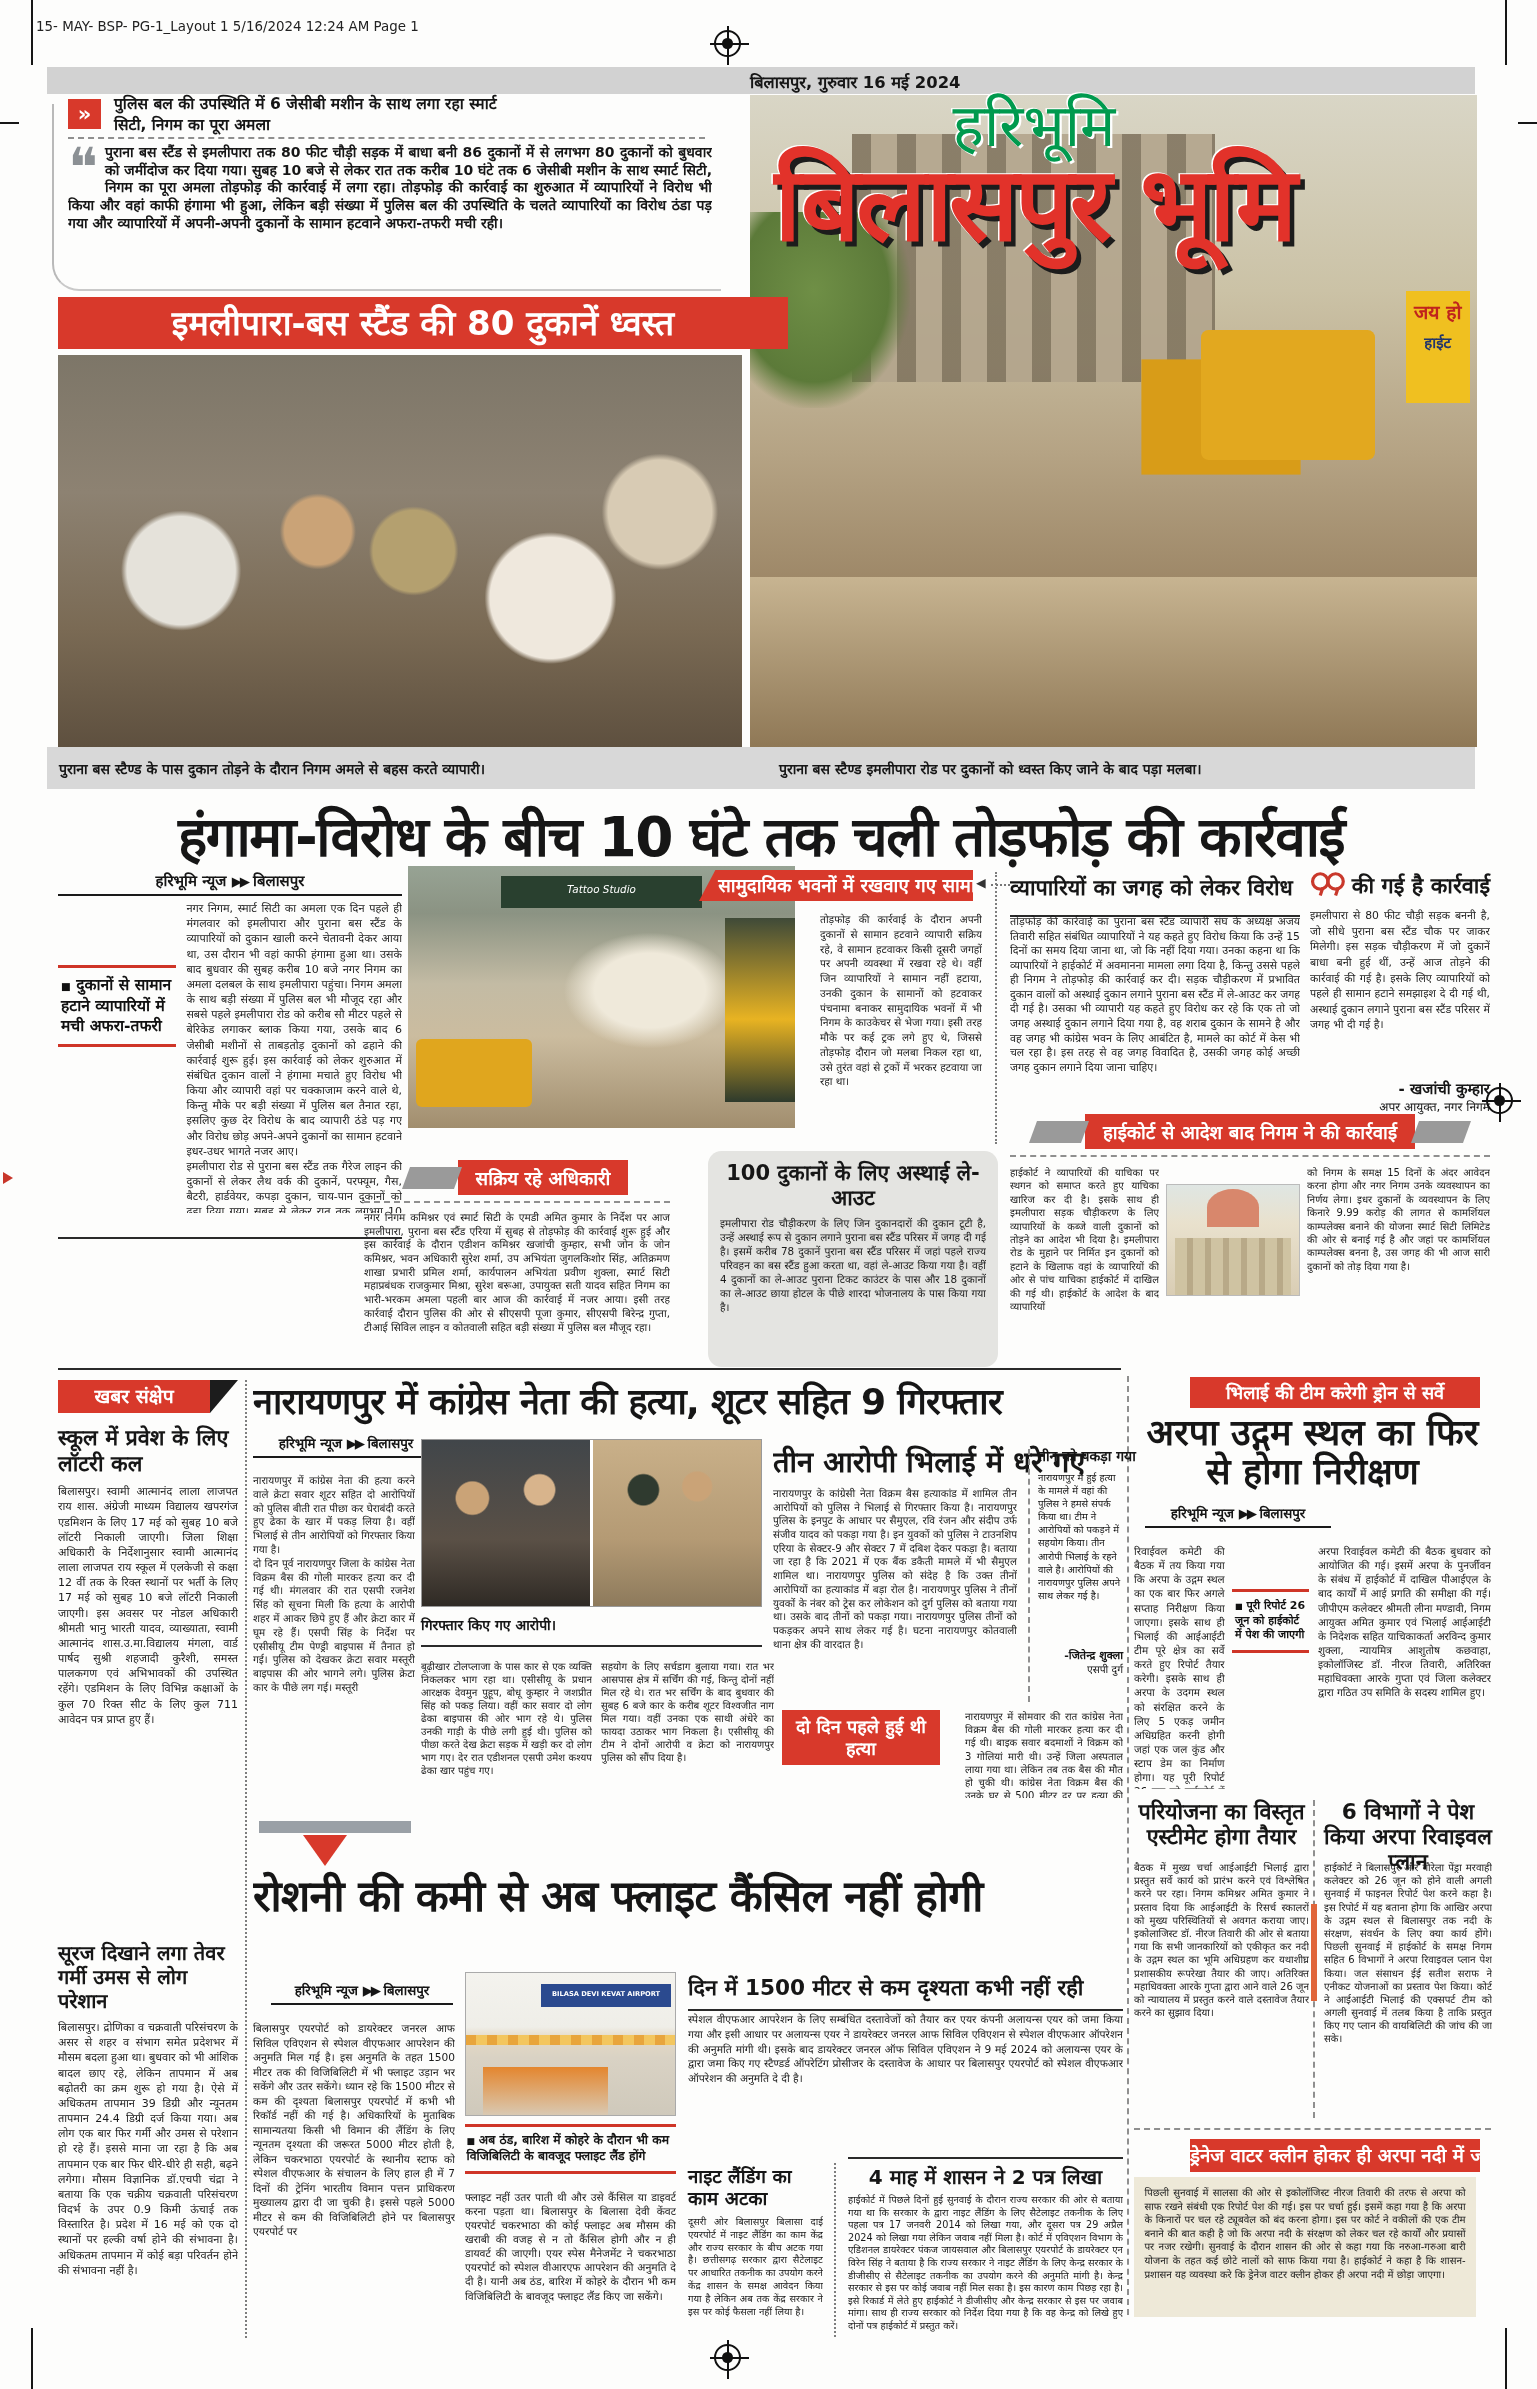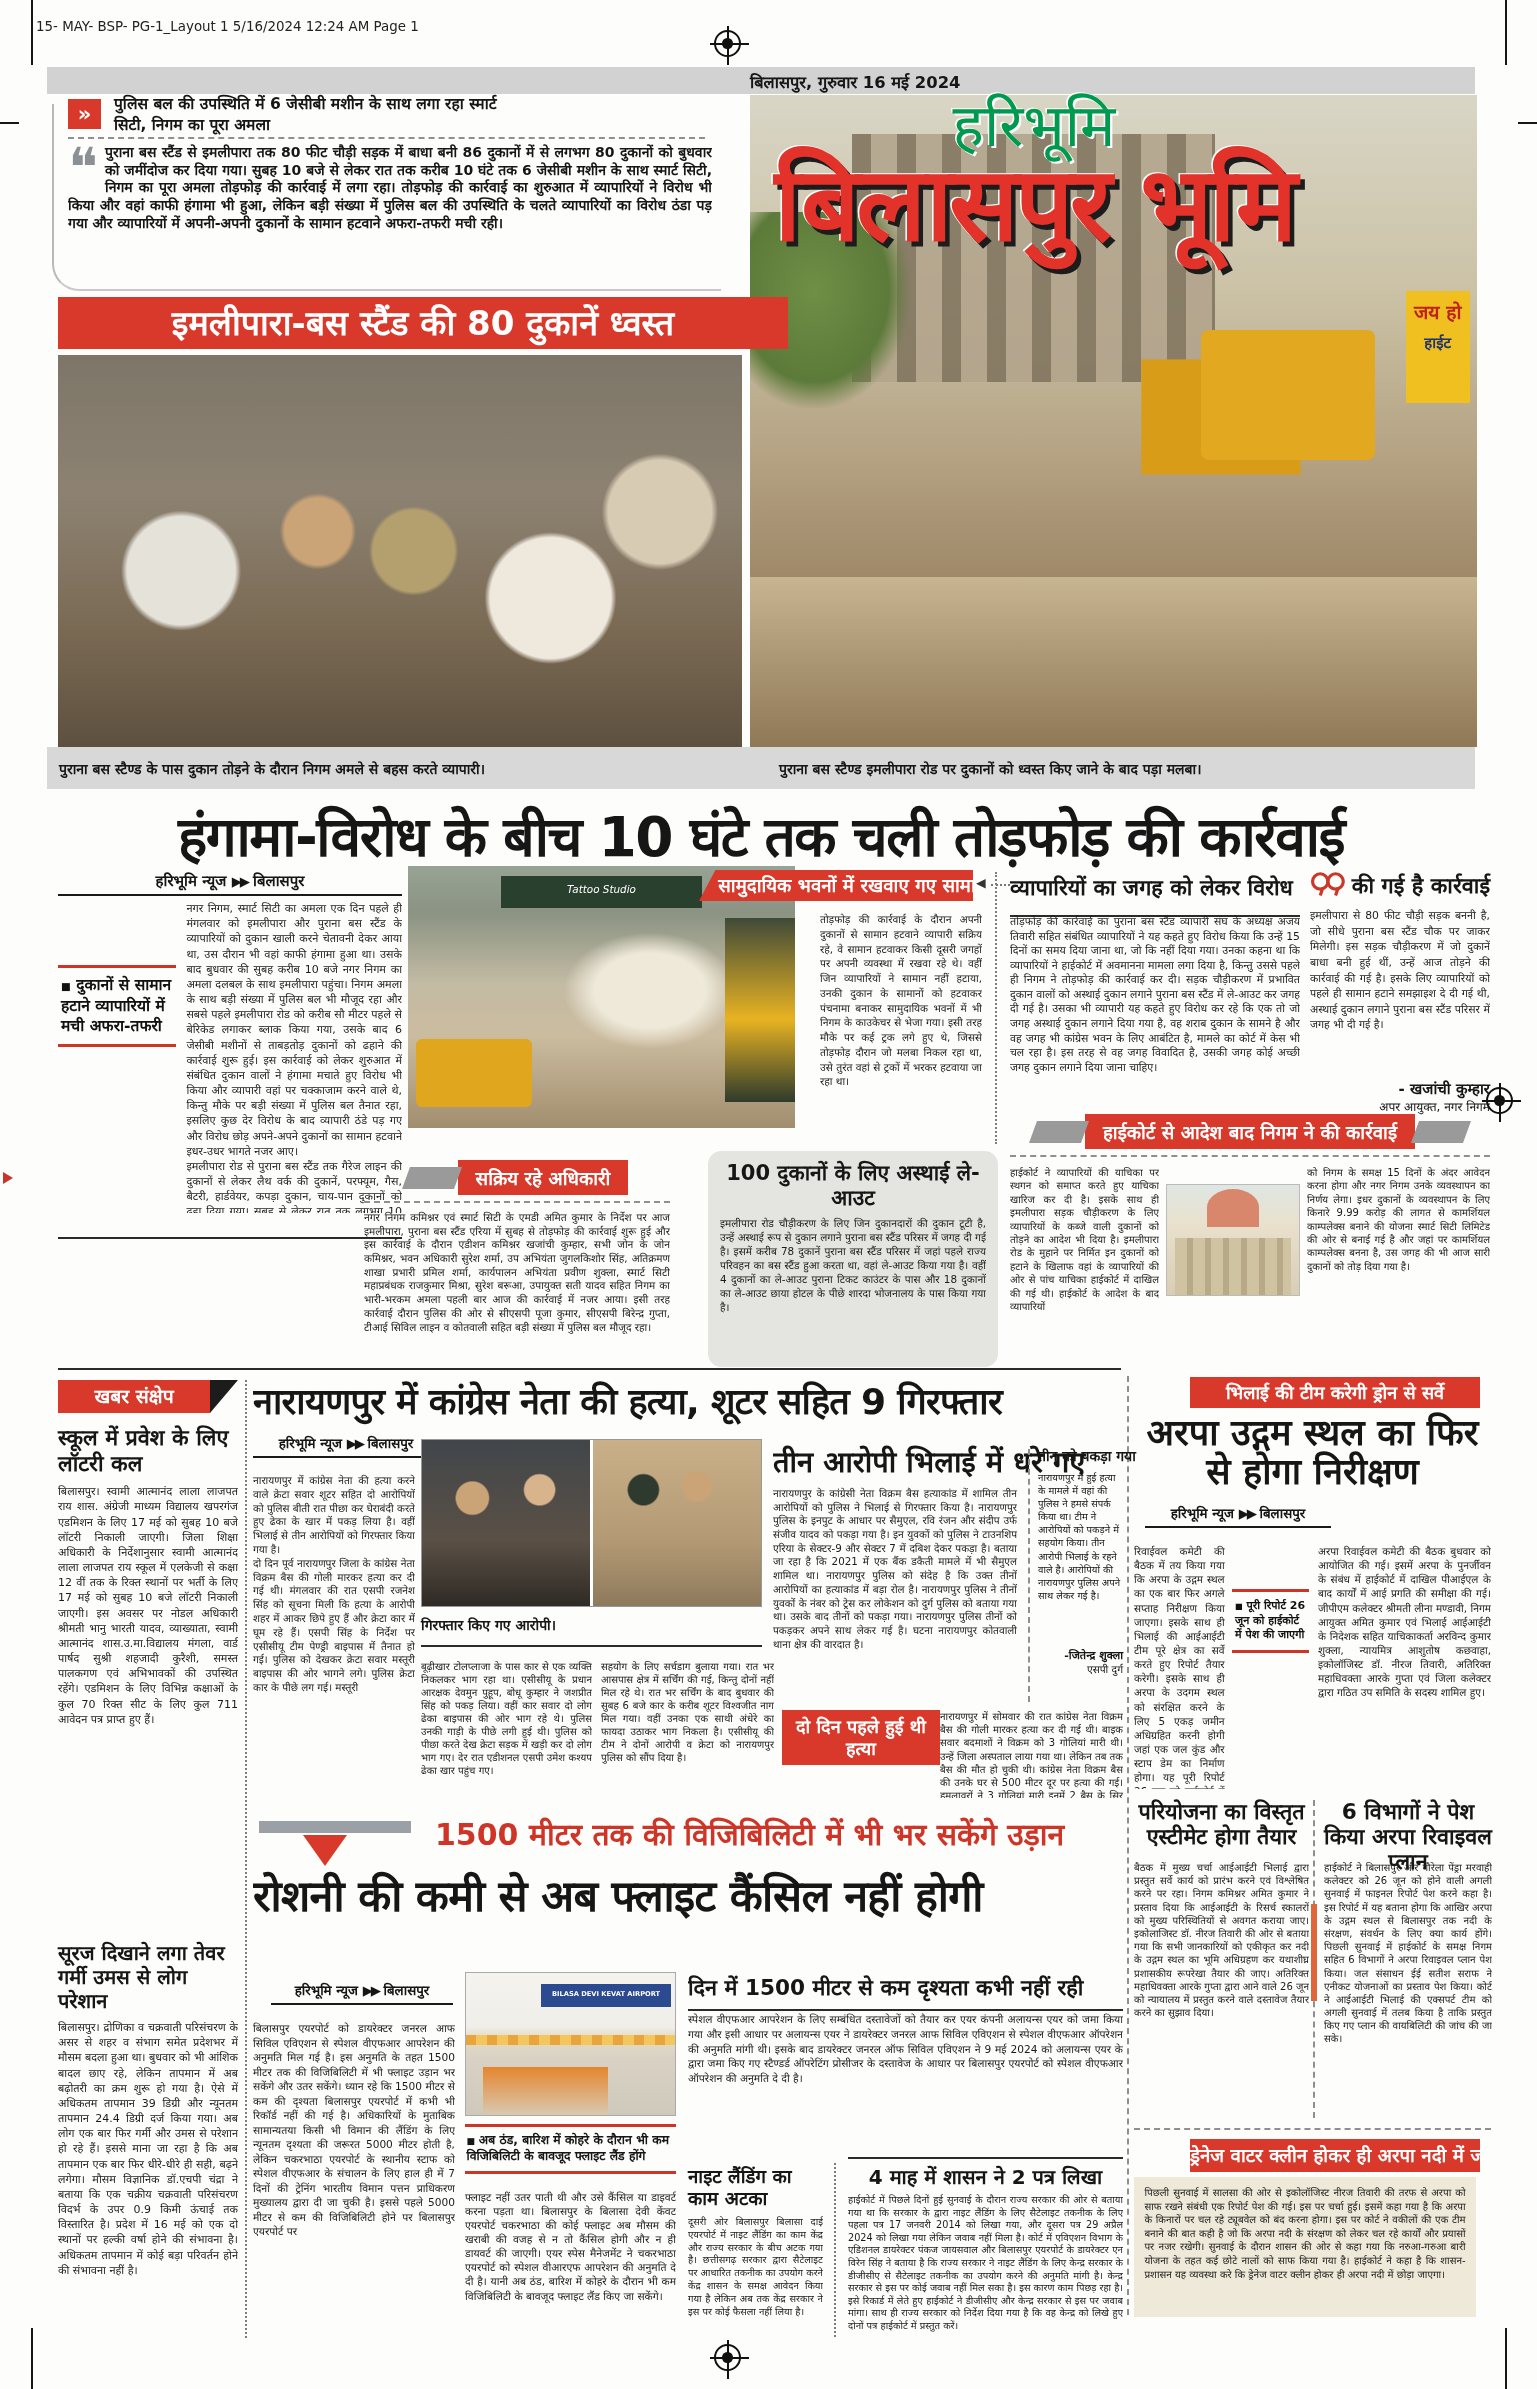--- a/index.html
+++ b/index.html
@@ -230,27 +230,26 @@
 
   <div class="abs vdash" style="left:1028px;top:1449px;height:253px"></div>
   <div class="abs" style="left:1038px;top:1446px;width:85px">
     <div class="hd" style="font-size:14px;white-space:nowrap">तीन को पकड़ा गया</div>
     <div style="font-size:9.7px;line-height:1.35;text-align:left;margin-top:6px;height:176px;overflow:hidden">नारायणपुर में हुई हत्या के मामले में वहां की पुलिस ने हमसे संपर्क किया था। टीम ने आरोपियों को पकड़ने में सहयोग किया। तीन आरोपी भिलाई के रहने वाले है। आरोपियों की नारायणपुर पुलिस अपने साथ लेकर गई है।</div>
     <div class="hd" style="font-size:11px;text-align:right">-जितेन्द्र शुक्ला</div>
     <div style="font-size:10.4px;text-align:right">एसपी दुर्ग</div>
   </div>
 
   <div class="abs" style="left:782px;top:1710px;width:341px;height:88px;overflow:hidden">
-    <div class="red hd" style="float:left;width:158px;padding:6px 7.4px;text-align:center;color:#fff;font-size:18px;line-height:1.2;margin:0 0 3px 0">दो दिन पहले हुई थी हत्या</div>
+    <div class="red hd" style="float:left;width:158px;padding:6px 7.4px;text-align:center;color:#fff;font-size:18px;line-height:1.2;margin:0 25px 3px 0">दो दिन पहले हुई थी हत्या</div>
     <div class="bt" style="font-size:10px;line-height:1.32">नारायणपुर में सोमवार की रात कांग्रेस नेता विक्रम बैस की गोली मारकर हत्या कर दी गई थी। बाइक सवार बदमाशों ने विक्रम को 3 गोलियां मारी थी। उन्हें जिला अस्पताल लाया गया था। लेकिन तब तक बैस की मौत हो चुकी थी। कांग्रेस नेता विक्रम बैस की उनके घर से 500 मीटर दूर पर हत्या की गई। हमलावरों ने 3 गोलियां मारी इनमें 2 बैस के सिर और एक गोली सीने में लगी। घटना के समय बिजली गुल होना बताया जा रहा है।</div>
   </div>
 
   <div class="abs" style="left:259px;top:1821px;width:152px;height:12px;background:#9aa0a6"></div>
   <div class="abs" style="left:303px;top:1835px;width:0;height:0;border-left:22px solid transparent;border-right:22px solid transparent;border-top:31px solid #d8392b"></div>
-  <div class="abs hd" style="left:435px;top:1813px;width:662px;font-size:30px;color:#cf3527;white-space:nowrap;overflow:hidden">1500 मीटर तक की विजिबिलिटी में भी भर सकेंगे उड़ान</div>
 
   <div class="abs hd" style="left:253px;top:1865px;width:870px;font-size:43px;letter-spacing:-0.7px;white-space:nowrap;overflow:hidden">रोशनी की कमी से अब फ्लाइट कैंसिल नहीं होगी</div>
   <div class="abs byl" style="left:271px;top:1981px;width:182px;font-size:13.4px">
     <span>हरिभूमि न्यूज</span>
     <span class="ar">▶▶</span>
     <span>बिलासपुर</span>
   </div>
   <div class="abs bt" style="left:253px;top:2021px;width:202px;height:315px;font-size:10.6px;line-height:1.37">बिलासपुर एयरपोर्ट को डायरेक्टर जनरल आफ सिविल एविएशन से स्पेशल वीएफआर आपरेशन की अनुमति मिल गई है। इस अनुमति के तहत 1500 मीटर तक की विजिबिलिटी में भी फ्लाइट उड़ान भर सकेंगे और उतर सकेंगे। ध्यान रहे कि 1500 मीटर से कम की दृश्यता बिलासपुर एयरपोर्ट में कभी भी रिकॉर्ड नहीं की गई है। अधिकारियों के मुताबिक सामान्यतया किसी भी विमान की लैंडिंग के लिए न्यूनतम दृश्यता की जरूरत 5000 मीटर होती है, लेकिन चकरभाठा एयरपोर्ट के स्थानीय स्टाफ को स्पेशल वीएफआर के संचालन के लिए हाल ही में 7 दिनों की ट्रेनिंग भारतीय विमान पत्तन प्राधिकरण मुख्यालय द्वारा दी जा चुकी है। इससे पहले 5000 मीटर से कम की विजिबिलिटी होने पर बिलासपुर एयरपोर्ट पर</div>
 
   <div class="abs photo" style="left:465px;top:1972px;width:211px;height:144px;border:0.7px solid #aaa;

